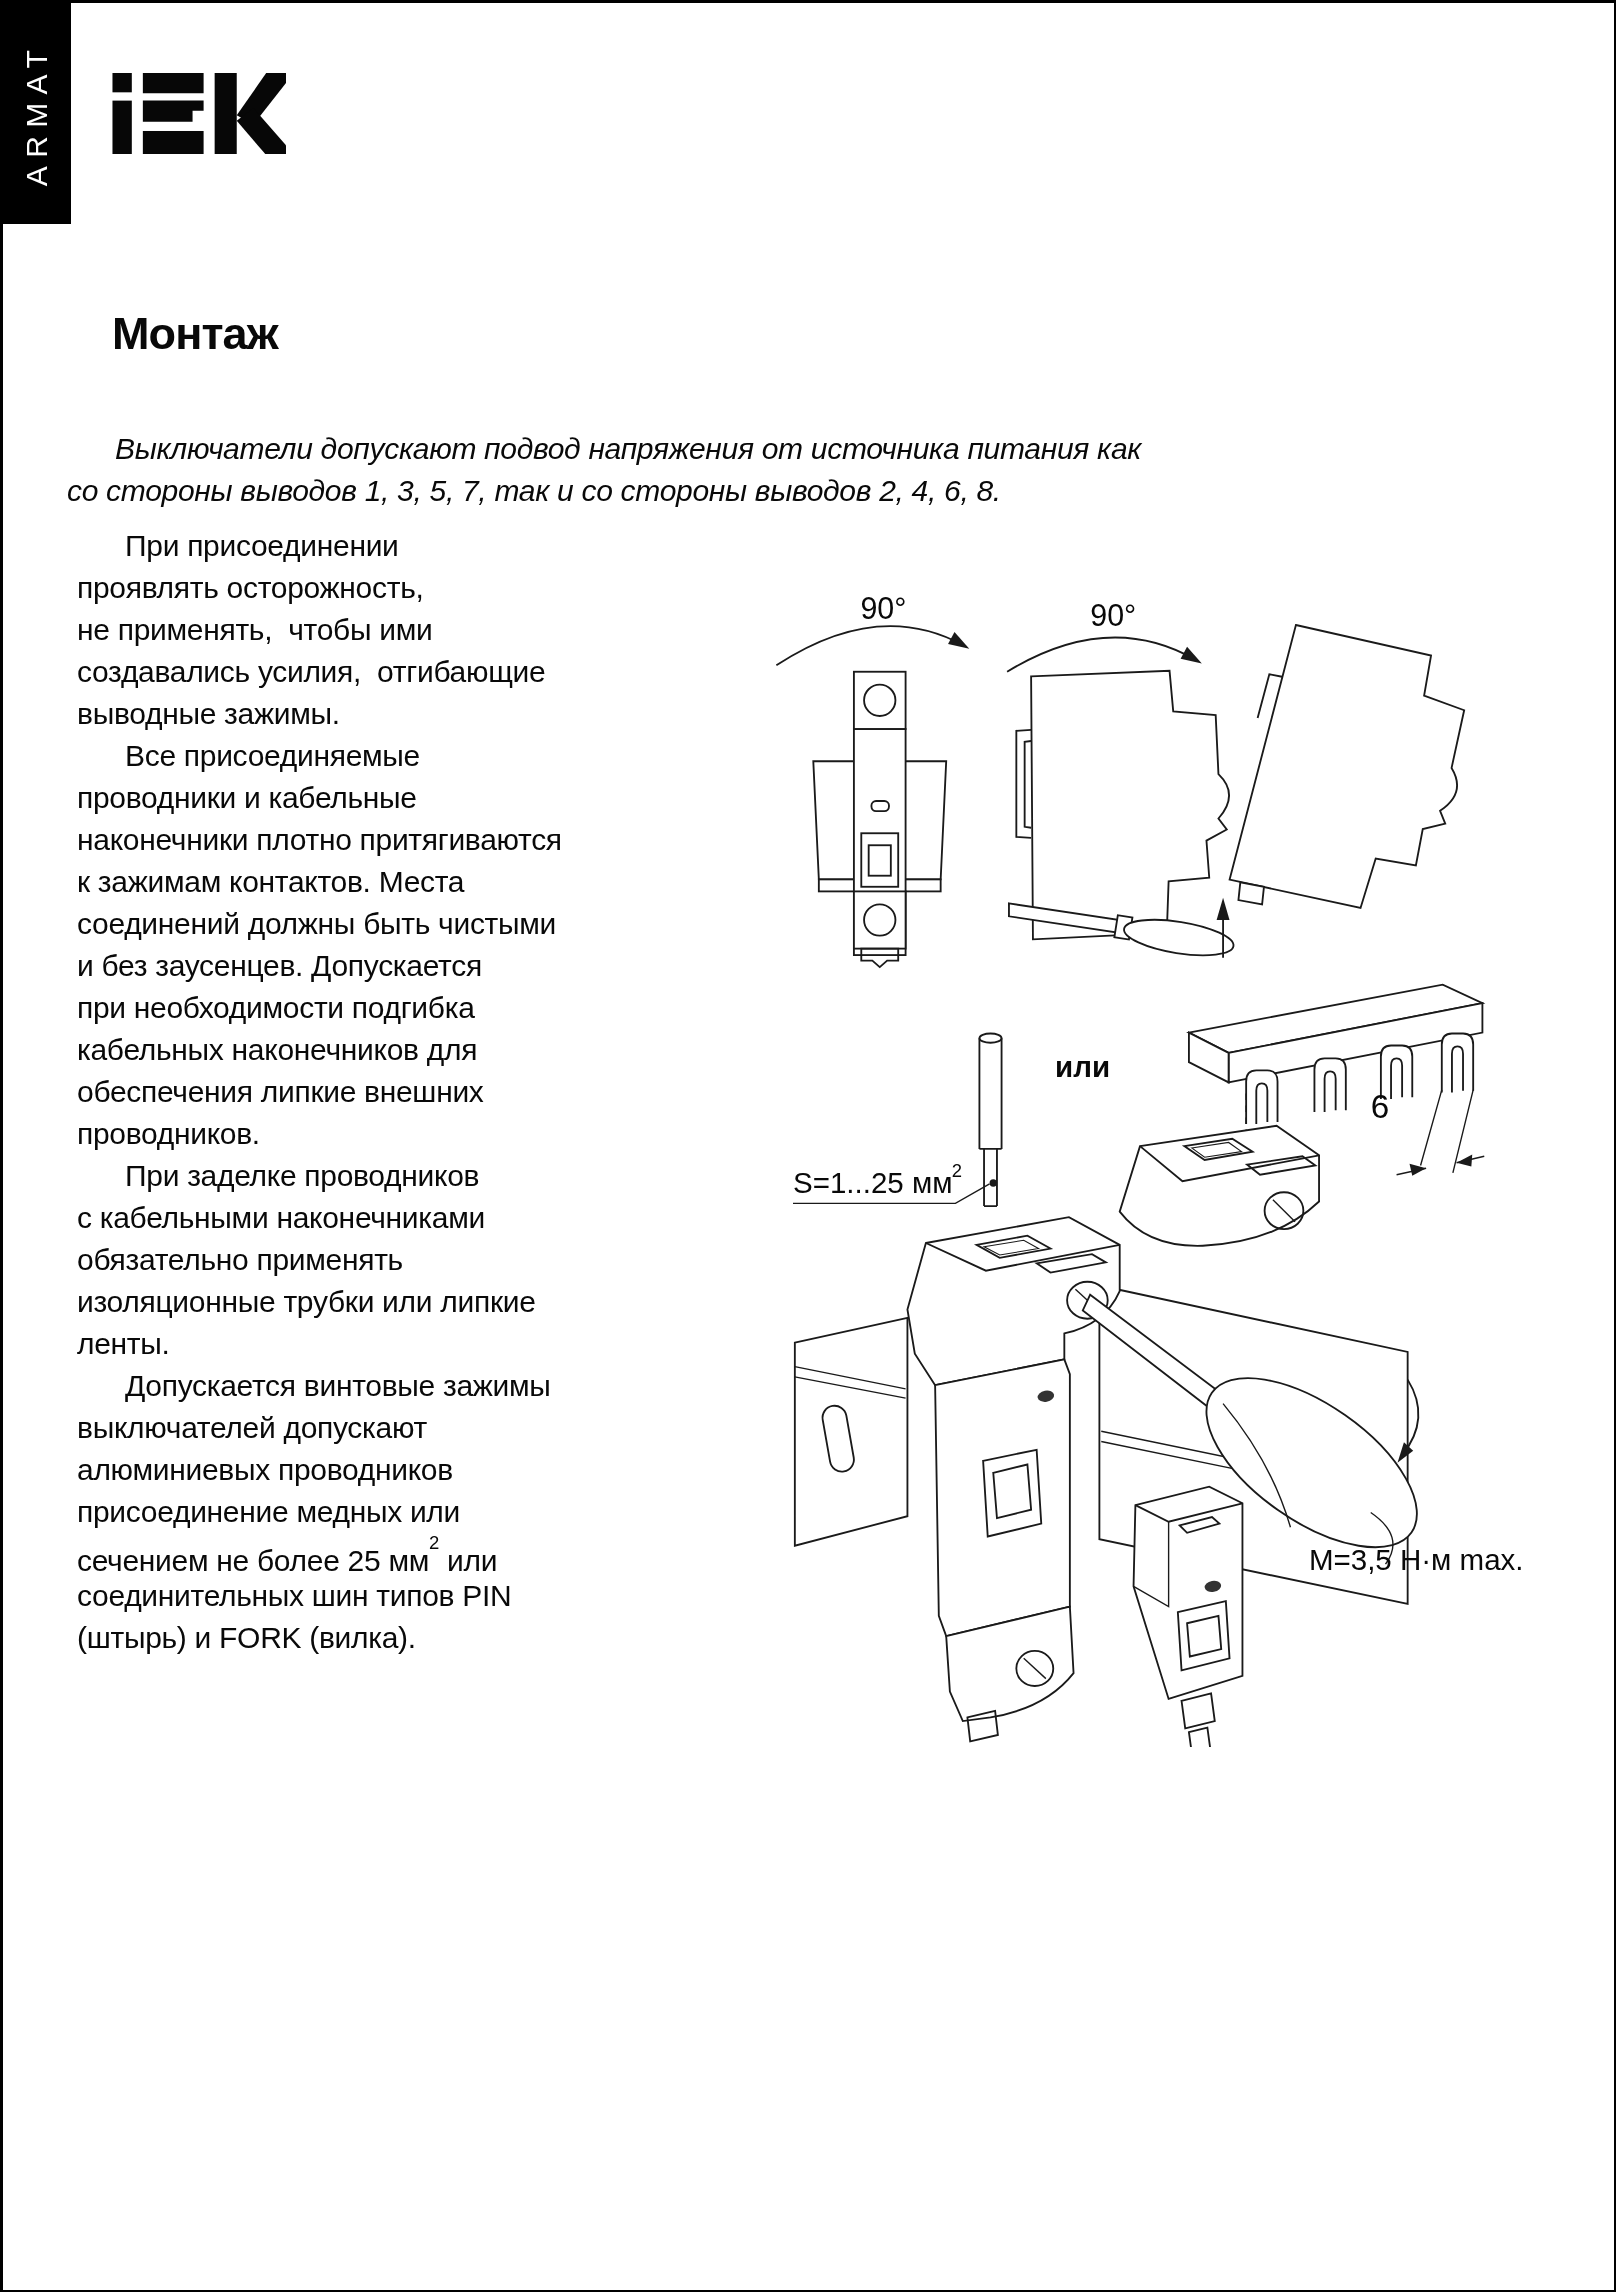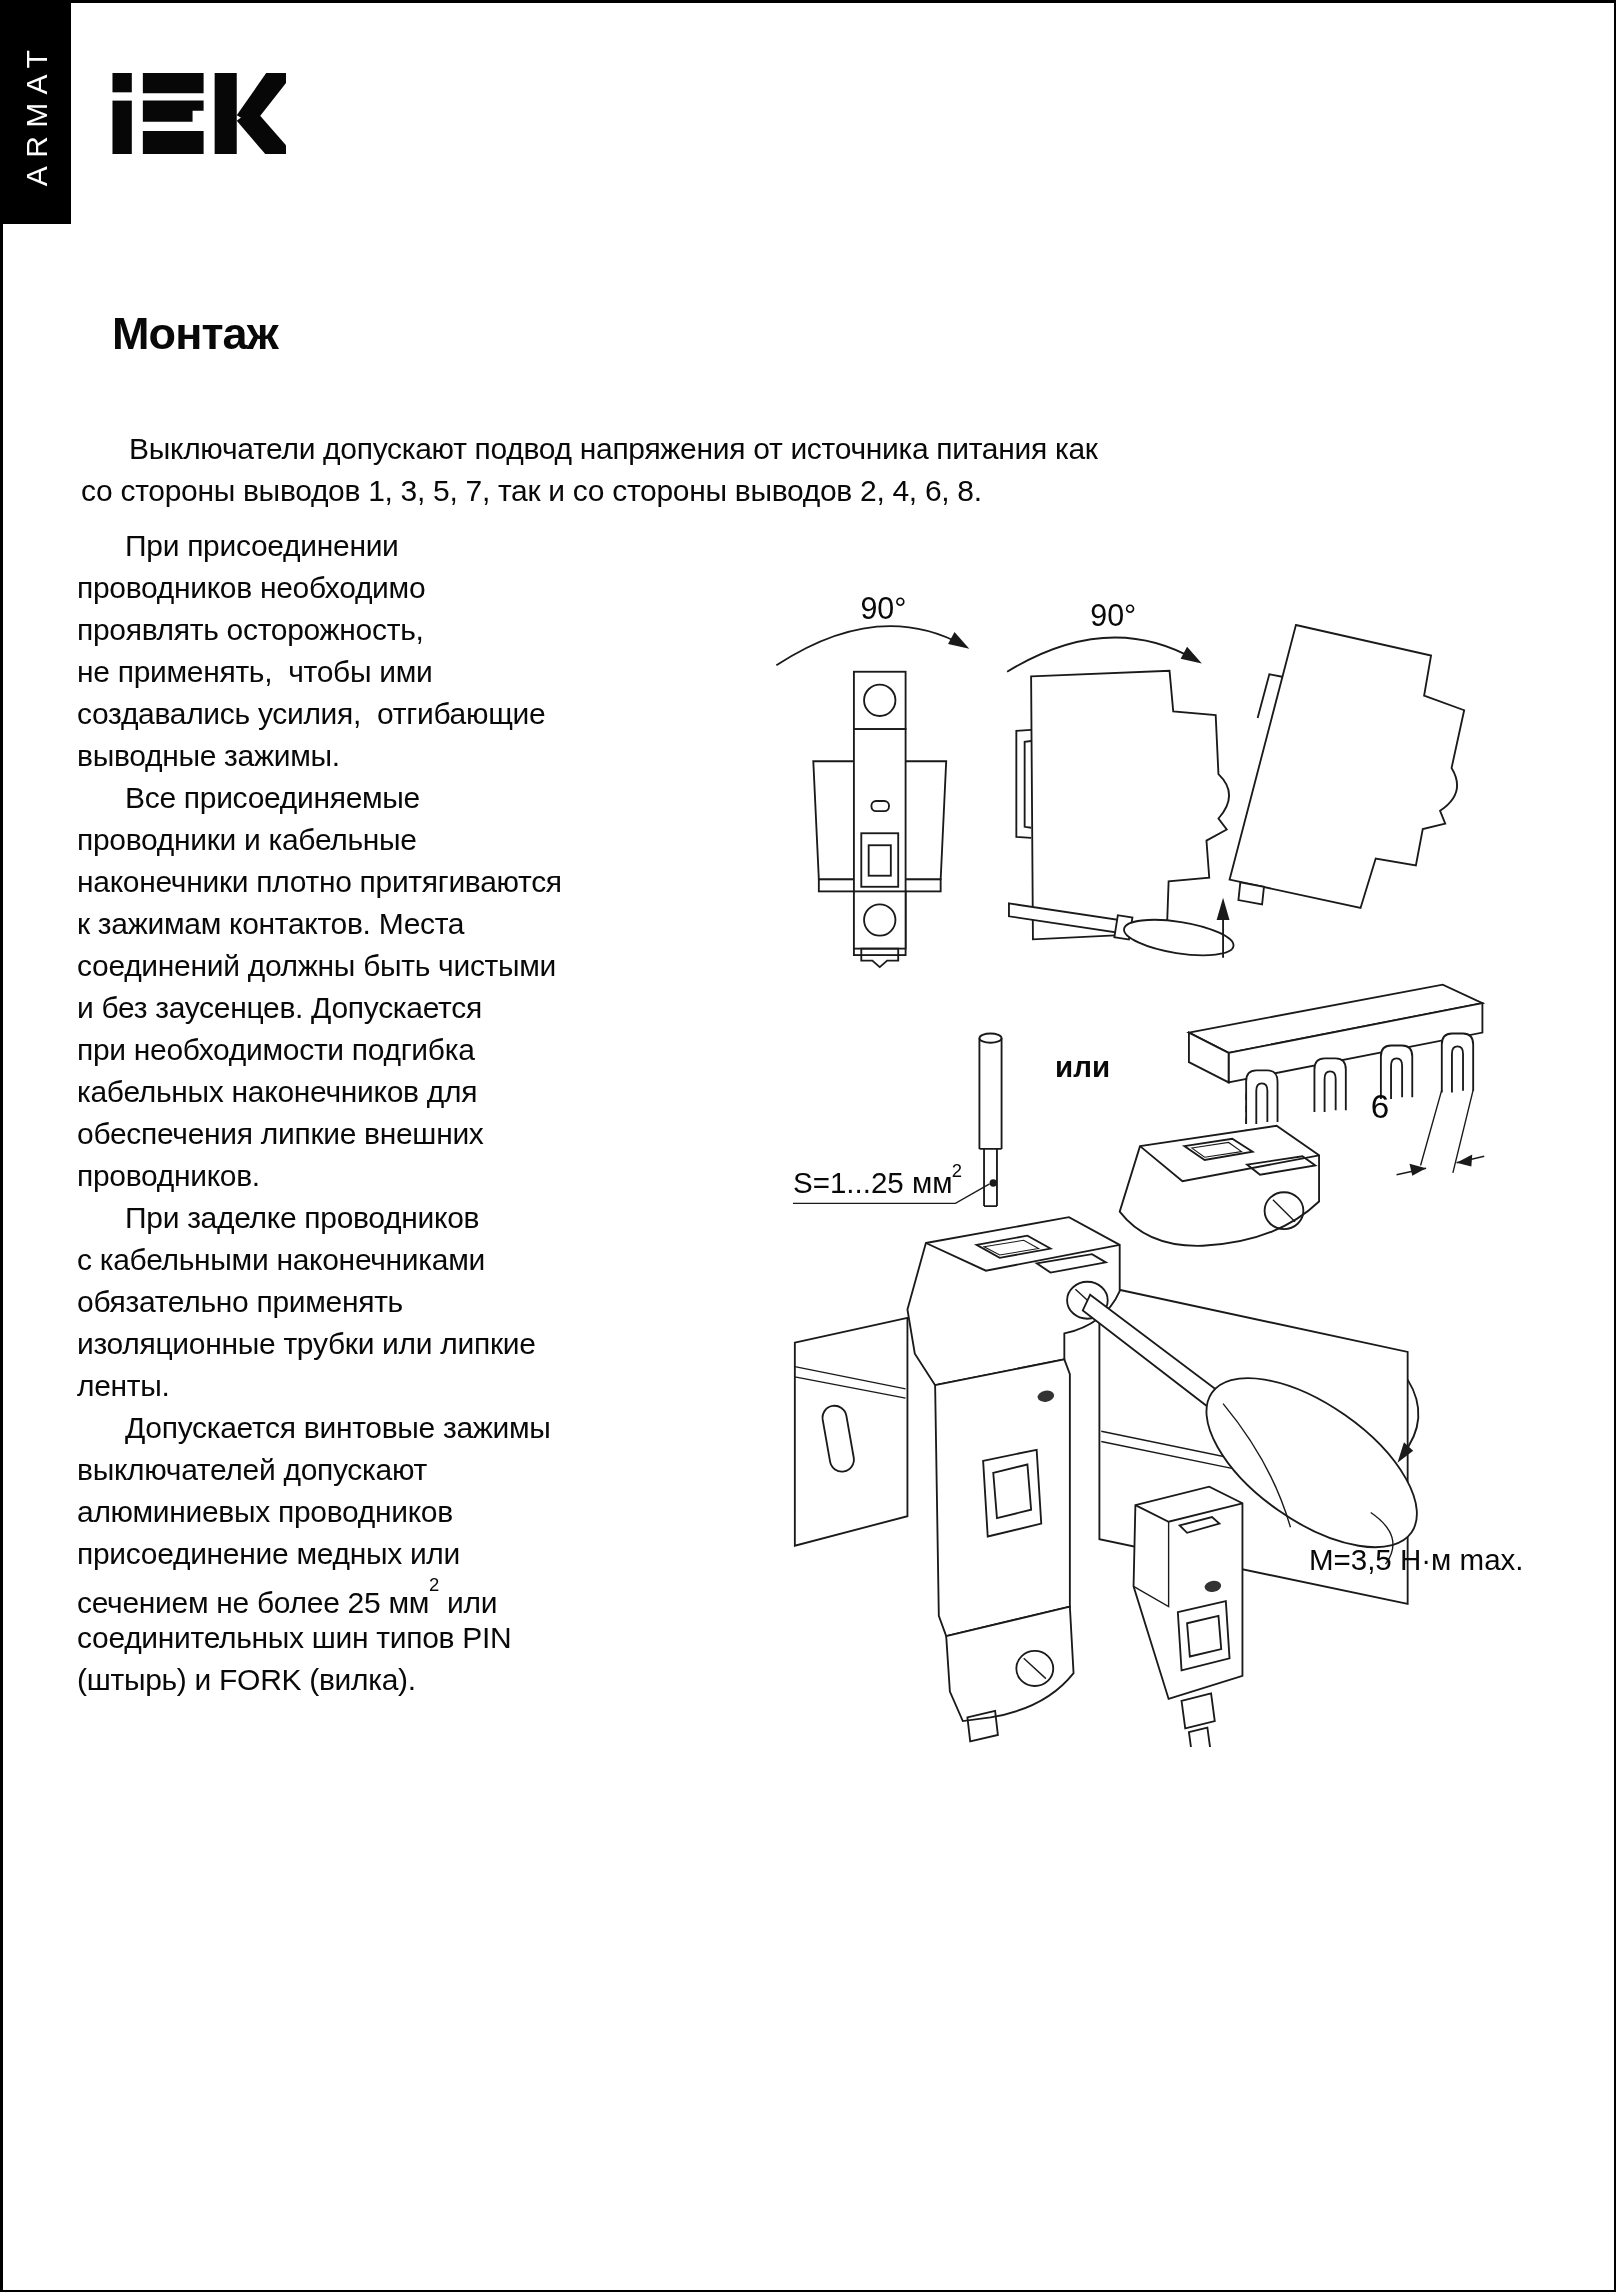--- a/index.html
+++ b/index.html
@@ -22,21 +22,21 @@
     transform:translate(-50%,-50%) rotate(-90deg);
     color:#fff;font-size:30px;letter-spacing:8.3px;white-space:nowrap;
     font-weight:400;
   }
   .logo{position:absolute;left:109px;top:70px;}
   h1.title{
     position:absolute;left:109px;top:305px;margin:0;
     font-size:45px;font-weight:bold;letter-spacing:-0.9px;
   }
   .textblock{position:absolute;font-size:30px;letter-spacing:-0.3px;}
-  #intro{left:78px;top:425px;}
+  #intro{left:64px;top:425px;font-style:italic;}
   #leftcol{left:74px;top:522px;}
   .tline{height:42px;line-height:42px;white-space:pre;}
   .tline.indent{padding-left:48px;}
   .tline sup{font-size:18.5px;position:relative;top:-11px;}
   #figs{position:absolute;left:766px;top:581px;}
   #figs text{font-family:"Liberation Sans", sans-serif;fill:#090909;}
 </style>
 </head>
 <body>
 
@@ -62,21 +62,20 @@
 
   <h1 class="title">Монтаж</h1>
 
   <div id="intro" class="textblock">
       <div class="tline indent">Выключатели допускают подвод напряжения от источника питания как</div>
       <div class="tline">со стороны выводов 1, 3, 5, 7, так и со стороны выводов 2, 4, 6, 8.</div>
     </div>
 
   <div id="leftcol" class="textblock">
       <div class="tline indent">При присоединении</div>
-      <div class="tline">проводников необходимо</div>
       <div class="tline">проявлять осторожность,</div>
       <div class="tline">не применять,  чтобы ими</div>
       <div class="tline">создавались усилия,  отгибающие</div>
       <div class="tline">выводные зажимы.</div>
       <div class="tline indent">Все присоединяемые</div>
       <div class="tline">проводники и кабельные</div>
       <div class="tline">наконечники плотно притягиваются</div>
       <div class="tline">к зажимам контактов. Места</div>
       <div class="tline">соединений должны быть чистыми</div>
       <div class="tline">и без заусенцев. Допускается</div>

